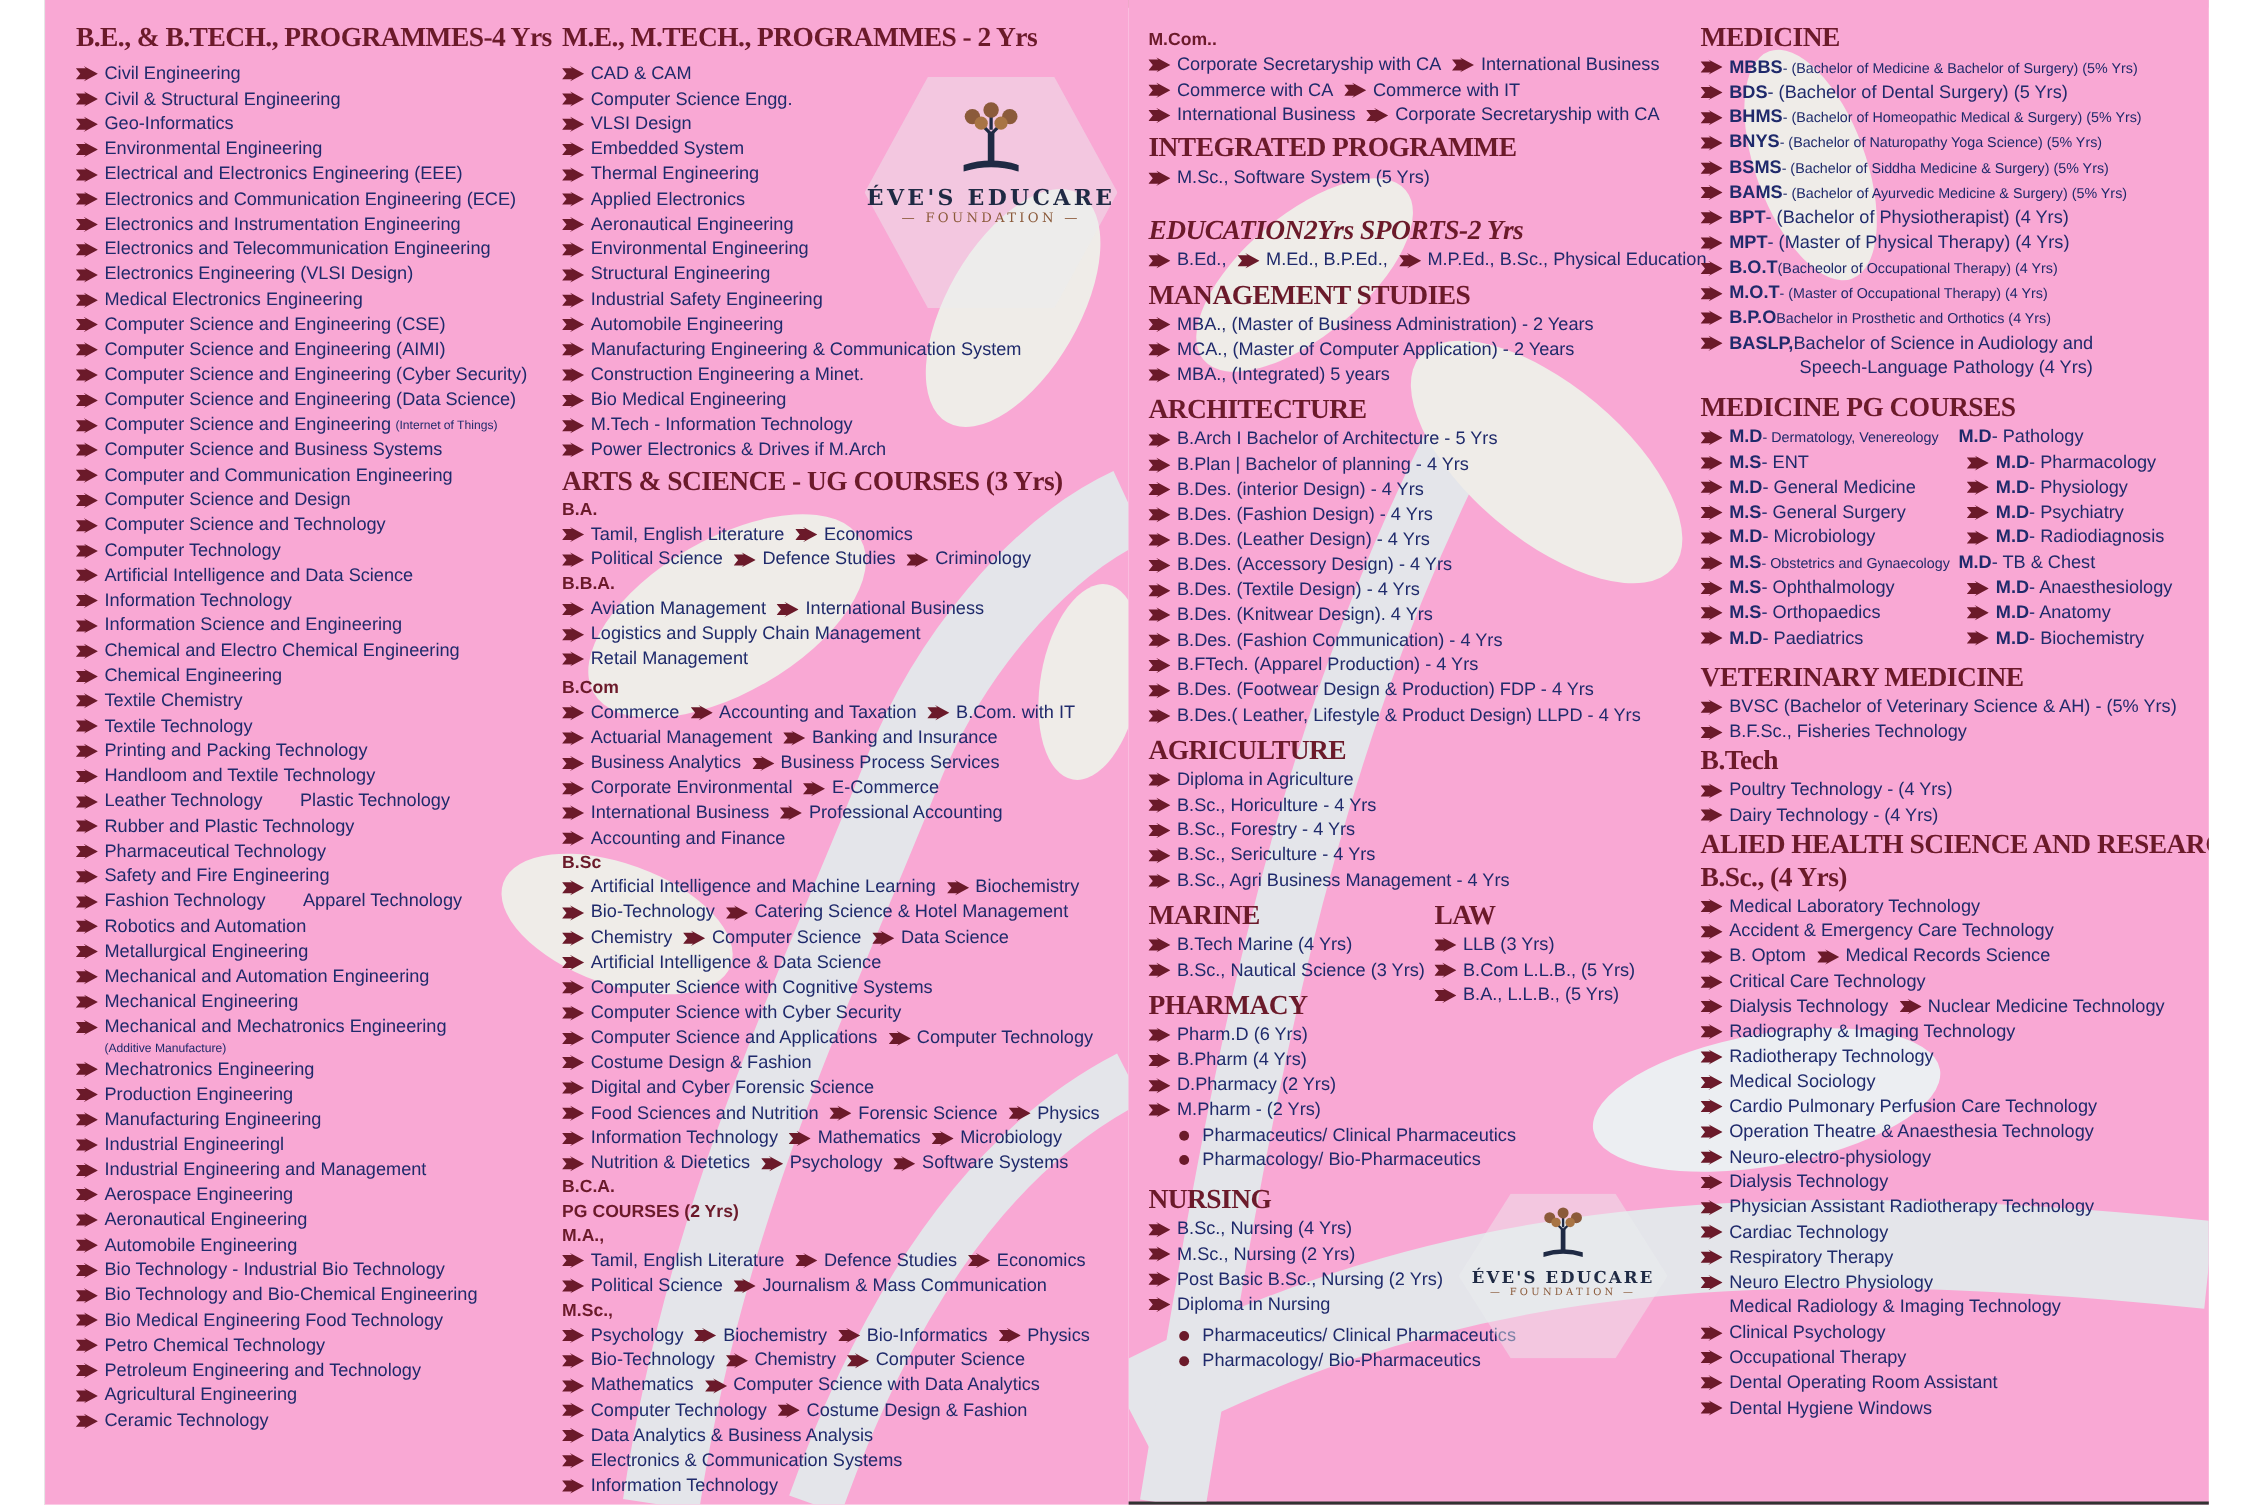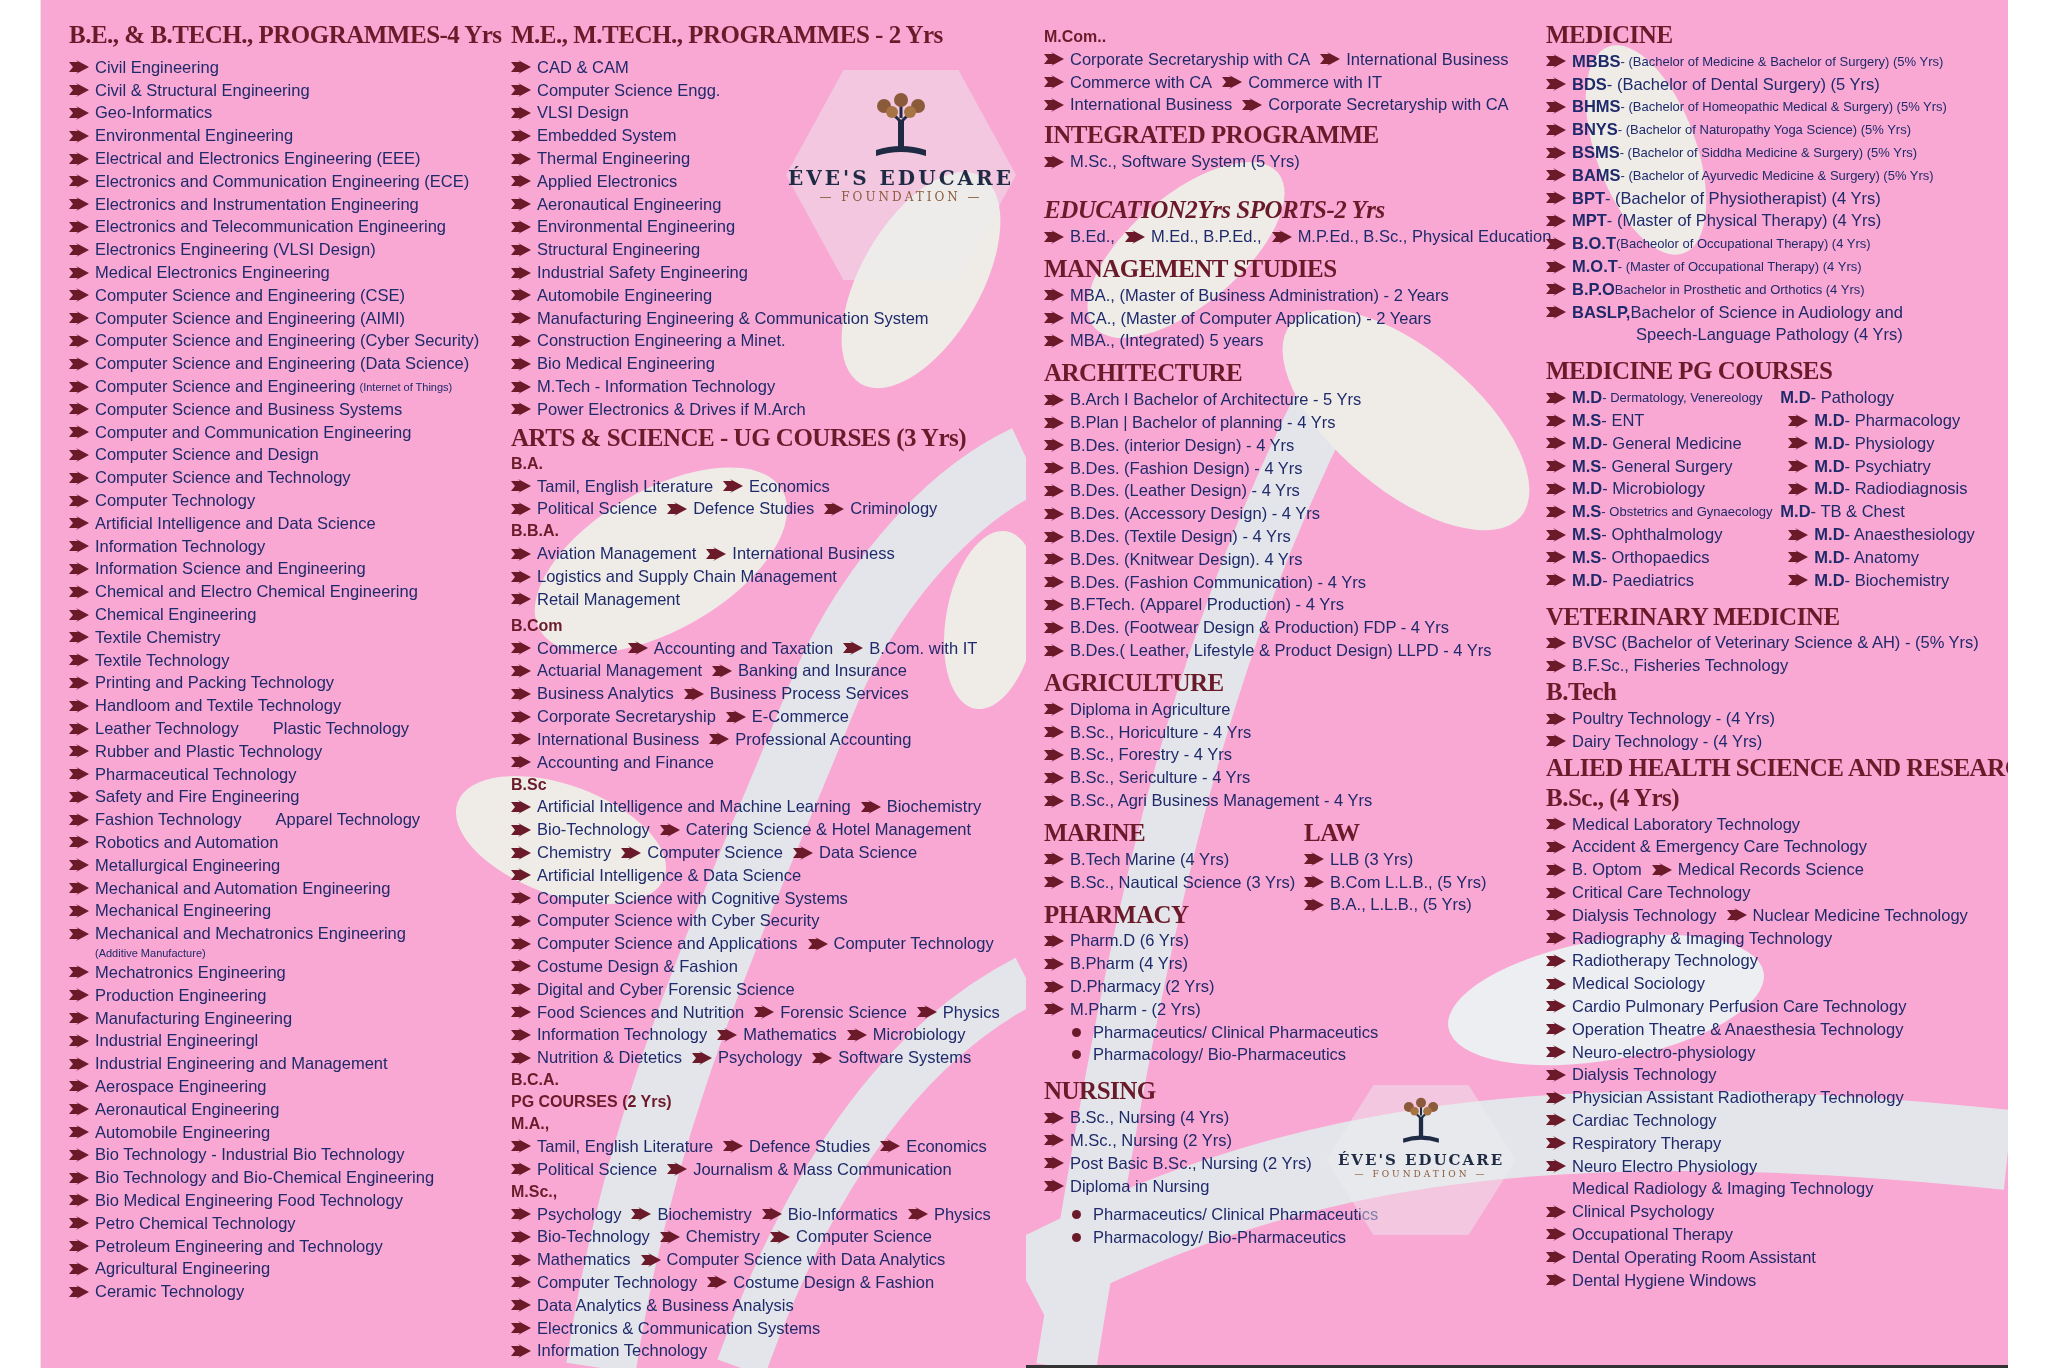--- a/index.html
+++ b/index.html
@@ -771,21 +771,21 @@
             <span>Business Process Services</span>
           </span>
         </div>
         <div class="row">
           <span class="item">
             <span class="arrow">
               <svg width="20" height="14" viewBox="0 0 20 14">
                 <path d="M0 2 L9 2 L7 0 L20 7 L7 14 L9 12 L0 12 L4 7 Z" fill="#6b1a2a"></path>
               </svg>
             </span>
-            <span>Corporate Secretaryship</span>
+            <span>Corporate Environmental</span>
           </span>
           <span class="item">
             <span class="arrow">
               <svg width="20" height="14" viewBox="0 0 20 14">
                 <path d="M0 2 L9 2 L7 0 L20 7 L7 14 L9 12 L0 12 L4 7 Z" fill="#6b1a2a"></path>
               </svg>
             </span>
             <span>E-Commerce</span>
           </span>
         </div>

